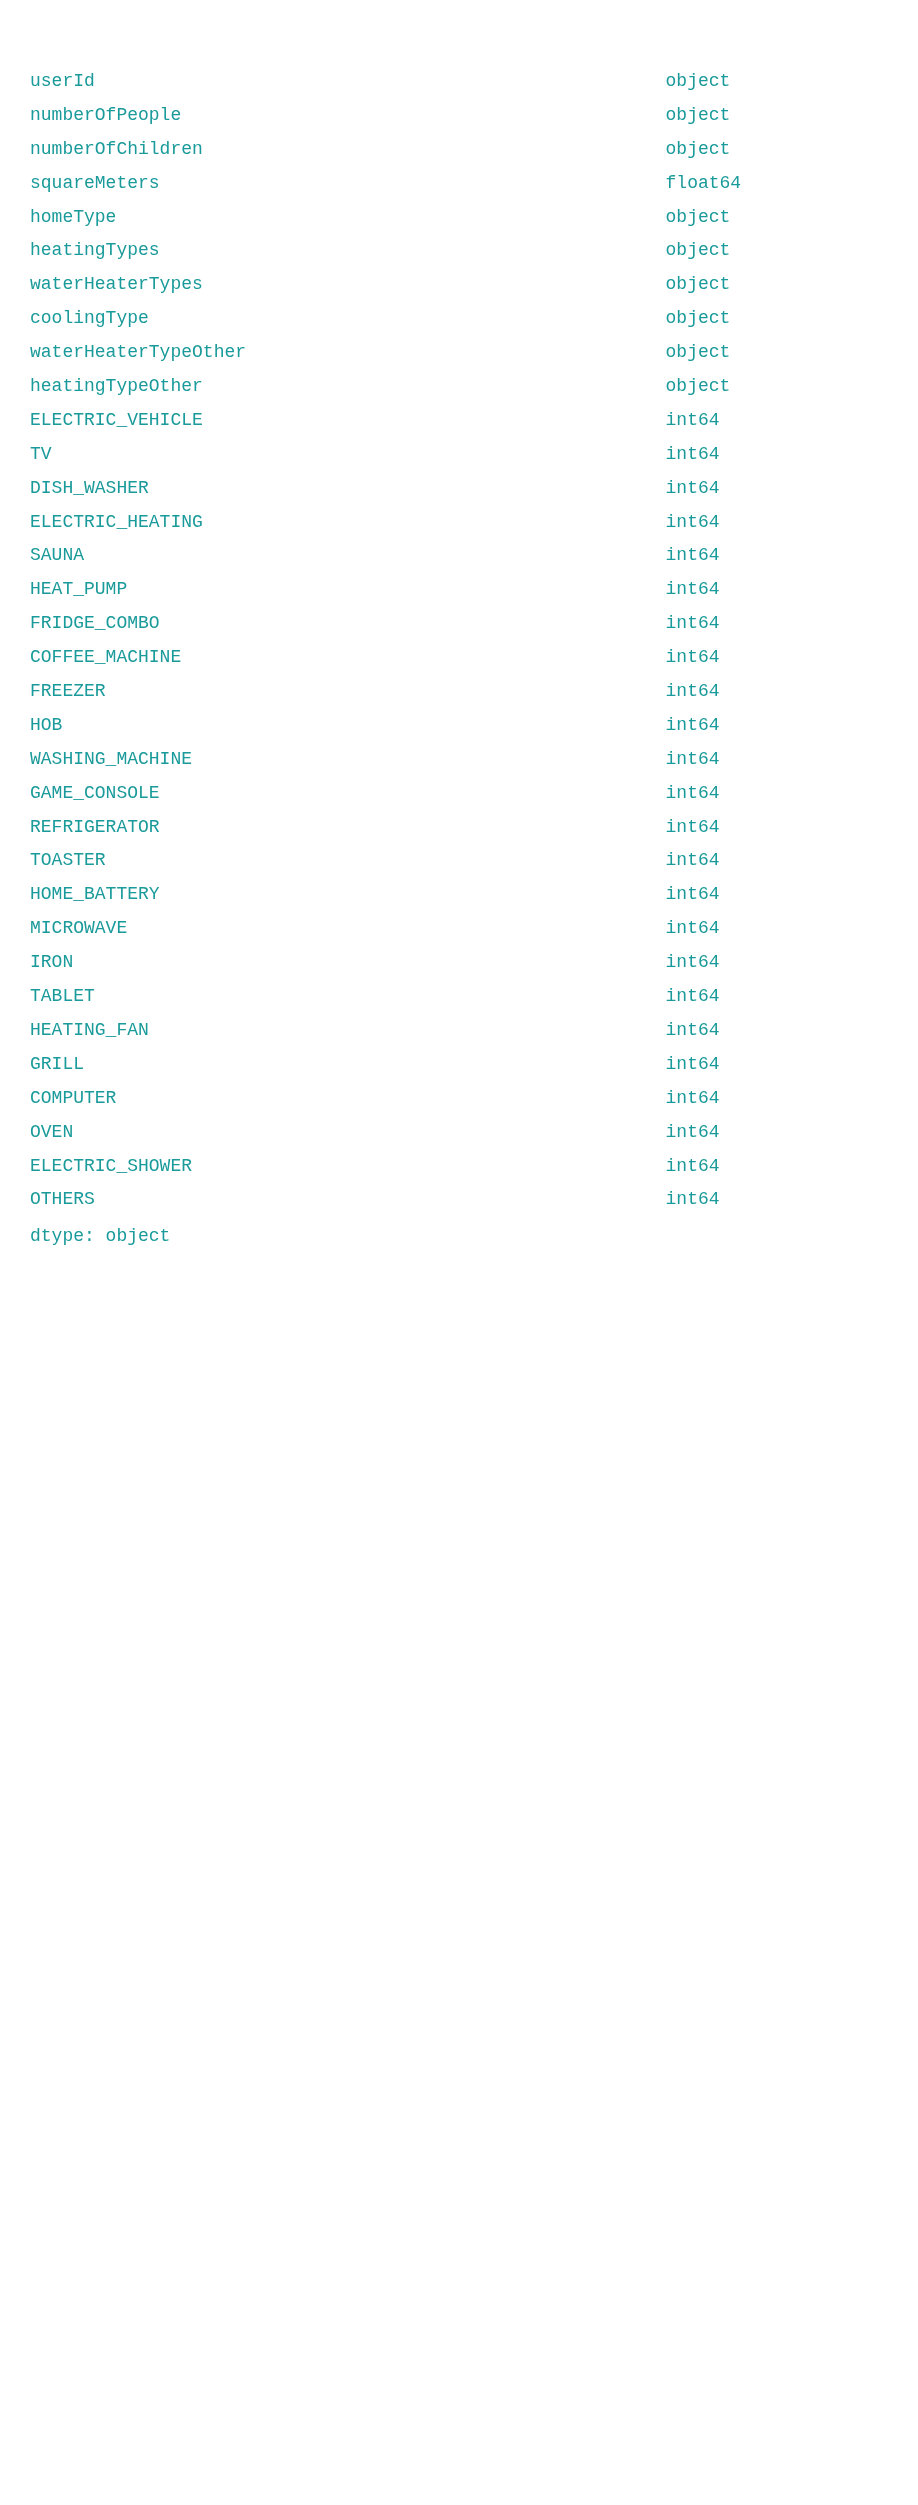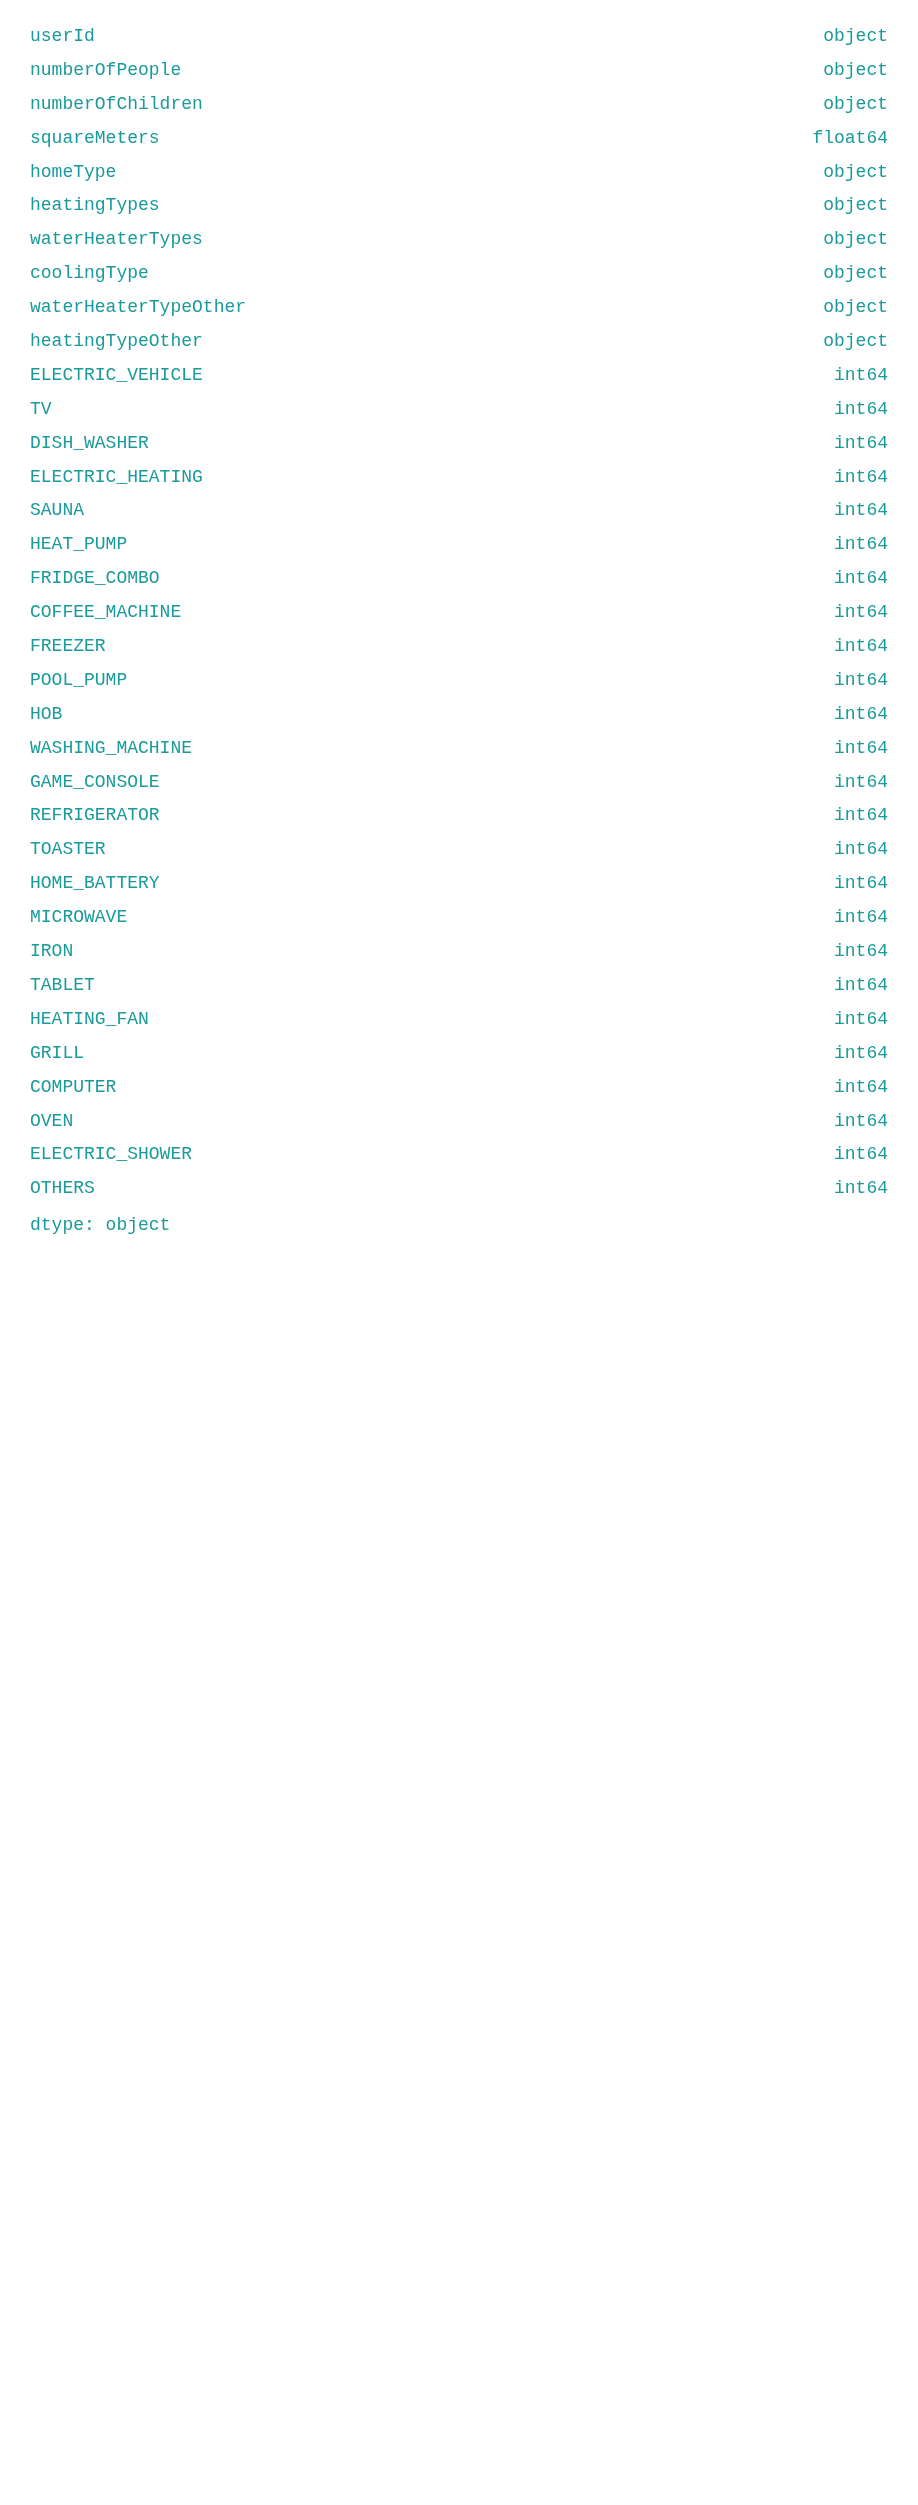--- a/index.html
+++ b/index.html
@@ -13,37 +13,38 @@
       font-family: 'Courier New', Courier, monospace;
       font-size: 18px;
       padding: 20px 30px;
       width: 918px;
       min-height: 2505px;
     }
 
     .data-table {
       width: 100%;
       border-collapse: collapse;
+      margin-top: 45px;
     }
 
     .data-table tr td {
       padding: 3px 0;
       vertical-align: top;
       line-height: 1.55;
     }
 
     .col-name {
       color: #1a9a9a;
       padding-right: 20px;
       white-space: nowrap;
     }
 
     .col-type {
       color: #1a9a9a;
-      text-align: right;
+      text-align: left;
       white-space: nowrap;
       padding-left: 20px;
     }
 
     .dtype-row {
       color: #1a9a9a;
       padding-top: 6px;
       line-height: 1.55;
     }
   </style>
@@ -122,24 +123,20 @@
       </tr>
       <tr>
         <td class="col-name">COFFEE_MACHINE</td>
         <td class="col-type">int64</td>
       </tr>
       <tr>
         <td class="col-name">FREEZER</td>
         <td class="col-type">int64</td>
       </tr>
       <tr>
-        <td class="col-name">POOL_PUMP</td>
-        <td class="col-type">int64</td>
-      </tr>
-      <tr>
         <td class="col-name">HOB</td>
         <td class="col-type">int64</td>
       </tr>
       <tr>
         <td class="col-name">WASHING_MACHINE</td>
         <td class="col-type">int64</td>
       </tr>
       <tr>
         <td class="col-name">GAME_CONSOLE</td>
         <td class="col-type">int64</td>

